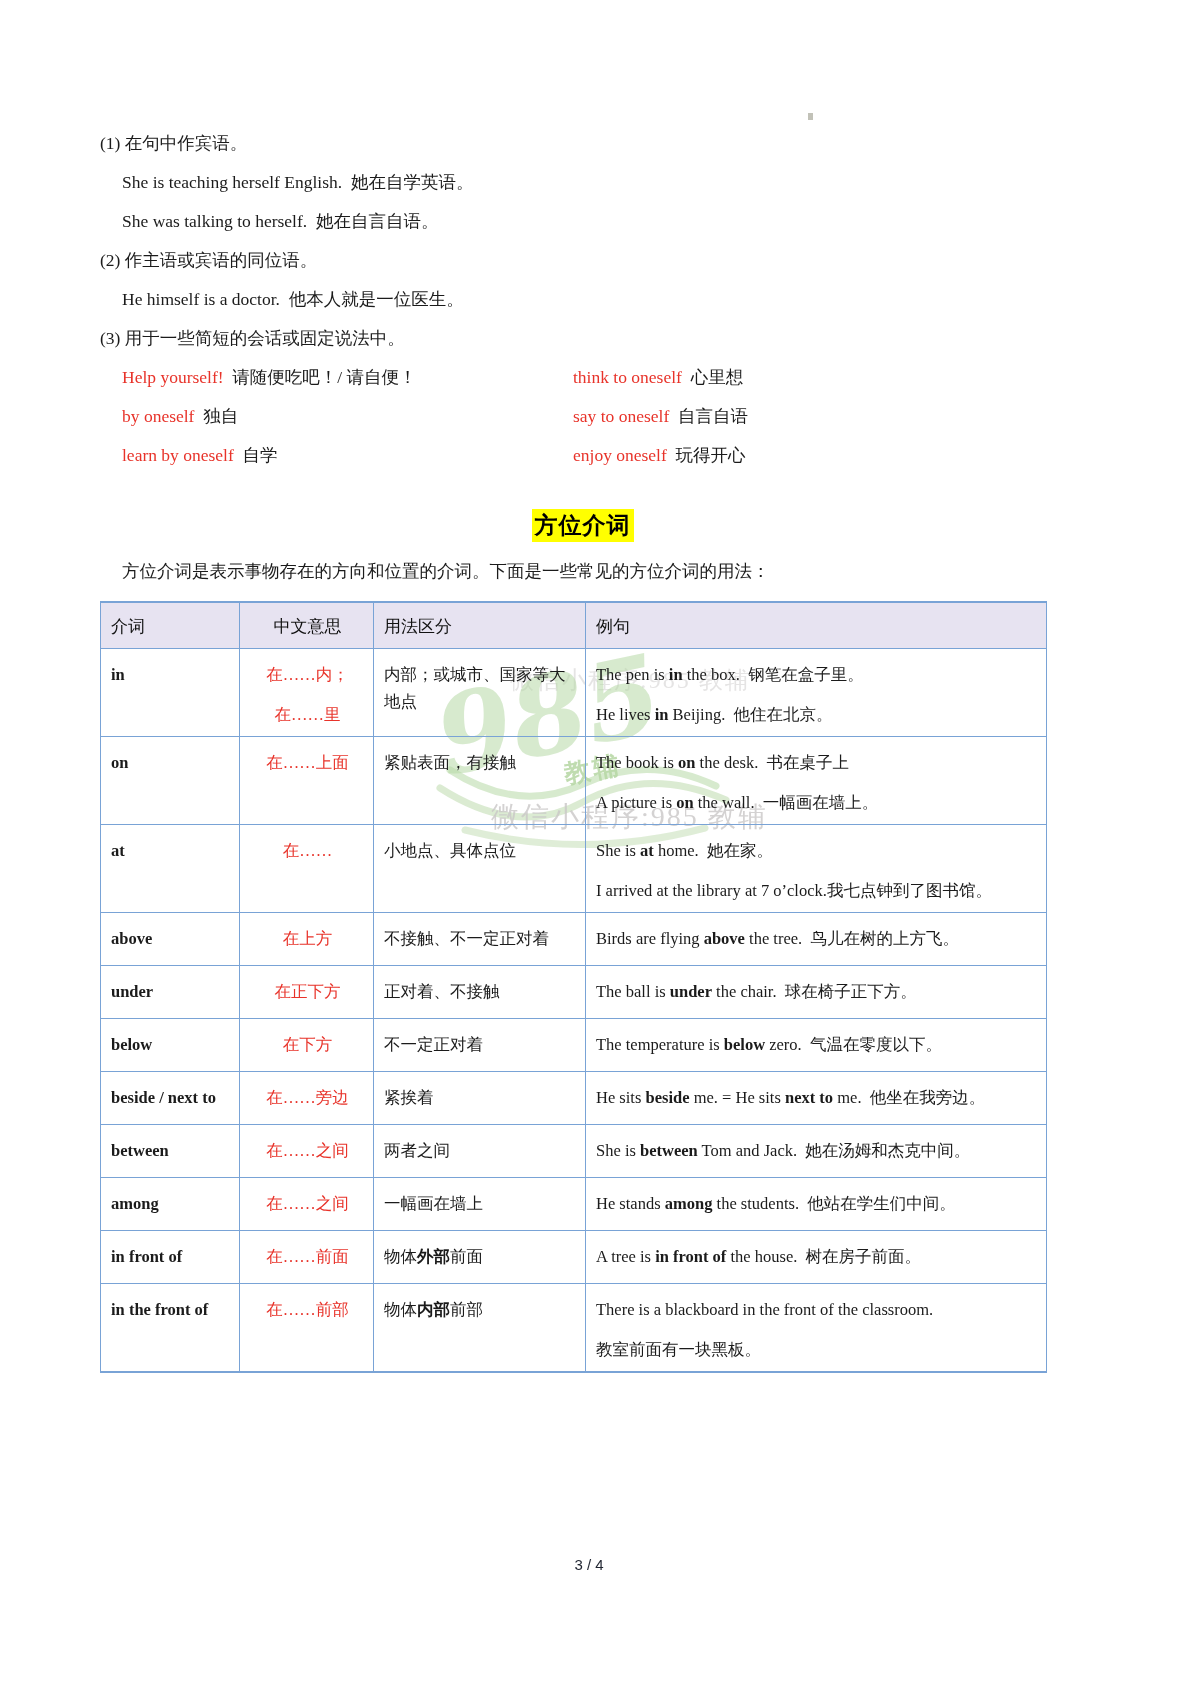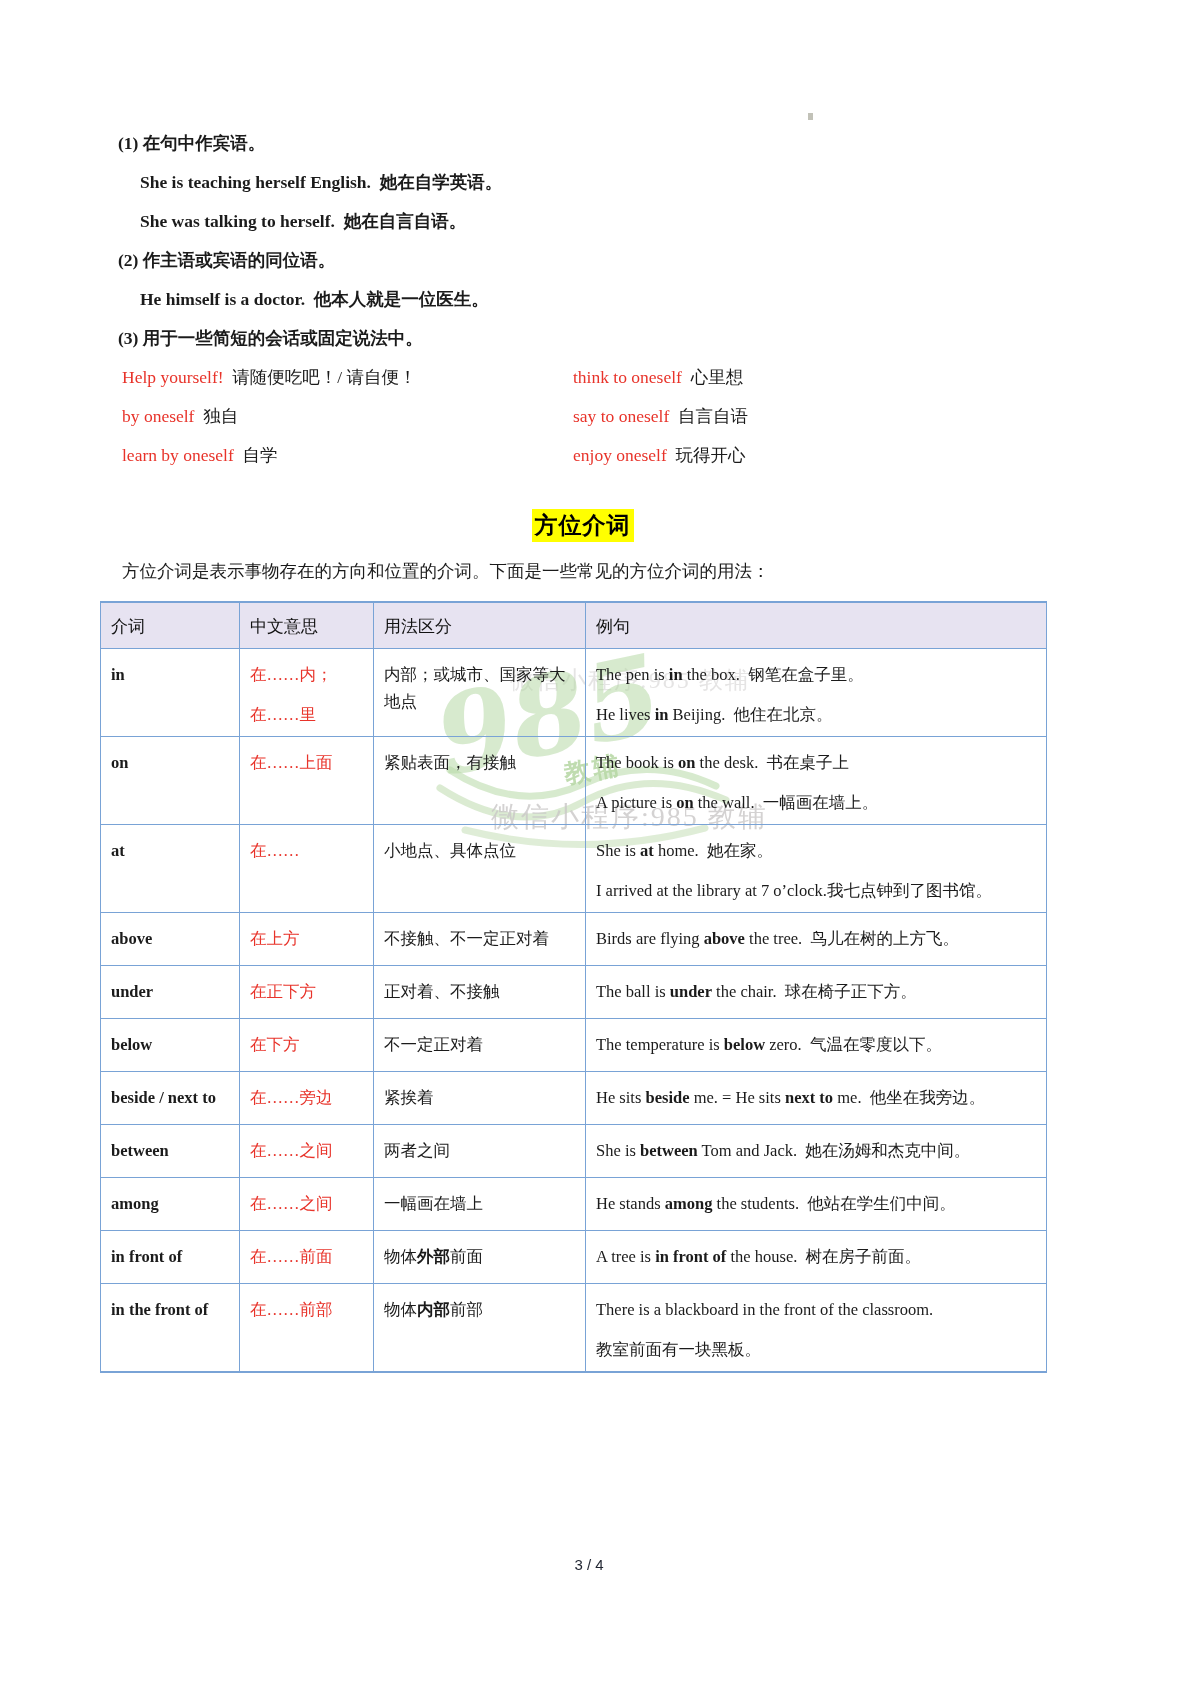--- a/index.html
+++ b/index.html
@@ -8,21 +8,21 @@
     --header-bg:#E7E3F1;
     --ink:#1b1b1b;
   }
   html,body{margin:0;padding:0;background:#ffffff;}
   .page{
     position:relative;width:1190px;height:1683px;background:#fff;
     font-family:"Liberation Serif","DejaVu Serif",serif;color:var(--ink);
     overflow:hidden;
   }
   .content{position:absolute;left:100px;top:130px;width:945px;z-index:2;}
-  .pt-line{font-size:17.5px;line-height:27px;margin:0 0 12px 18px;white-space:pre-wrap;font-weight:bold;}
+  .pt-line{font-size:17.5px;line-height:27px;margin:0 0 12px 0;white-space:pre-wrap;}
   .pt-head{padding-left:0;}
   .pt-example{padding-left:22px;}
   .phrase-grid{display:flex;margin-top:2px;}
   .phrase-col{display:flex;flex-direction:column;}
   .phrase-col.left{width:473px;padding-left:22px;box-sizing:border-box;justify-content:flex-end;}
   .phrase-col.right{flex:1;}
   .phrase-line{font-size:17.5px;line-height:27px;margin:0 0 12px 0;white-space:pre-wrap;}
   .red{color:var(--red);}
   .title-wrap{text-align:center;margin:28px 0 16px 20px;}
   .hl-title{
@@ -40,21 +40,21 @@
   .t-row:last-child{border-bottom:none;}
   .t-cell{
     border-right:1px solid var(--border);
     padding:12px 8px 8px 10px;box-sizing:border-box;
     font-size:16.5px;line-height:27px;
   }
   .t-cell:last-child{border-right:none;}
   .t-cell p{margin:0 0 13px 0;white-space:pre-wrap;}
   .t-cell p:last-child{margin-bottom:0;}
   .c1{width:139px;font-weight:bold;}
-  .c2{width:134px;color:var(--red);}
+  .c2{width:134px;color:var(--red);text-align:center;}
   .c3{width:212px;}
   .c4{width:460px;flex:1;}
   .t-head{background:var(--header-bg);min-height:45px;}
   .t-head .t-cell{font-weight:normal;font-size:17px;padding-top:10px;color:#111;}
   .t-head .c2{color:#111;}
   
   .watermark{position:absolute;left:8px;top:0;width:100%;height:100%;z-index:1;pointer-events:none;}
   .wm-ghost{position:absolute;left:502px;top:664px;font-size:24px;color:rgba(197,195,195,0.45);letter-spacing:2px;}
   .wm-985{
     position:absolute;left:428px;top:652px;font-size:108px;font-style:italic;font-weight:bold;

